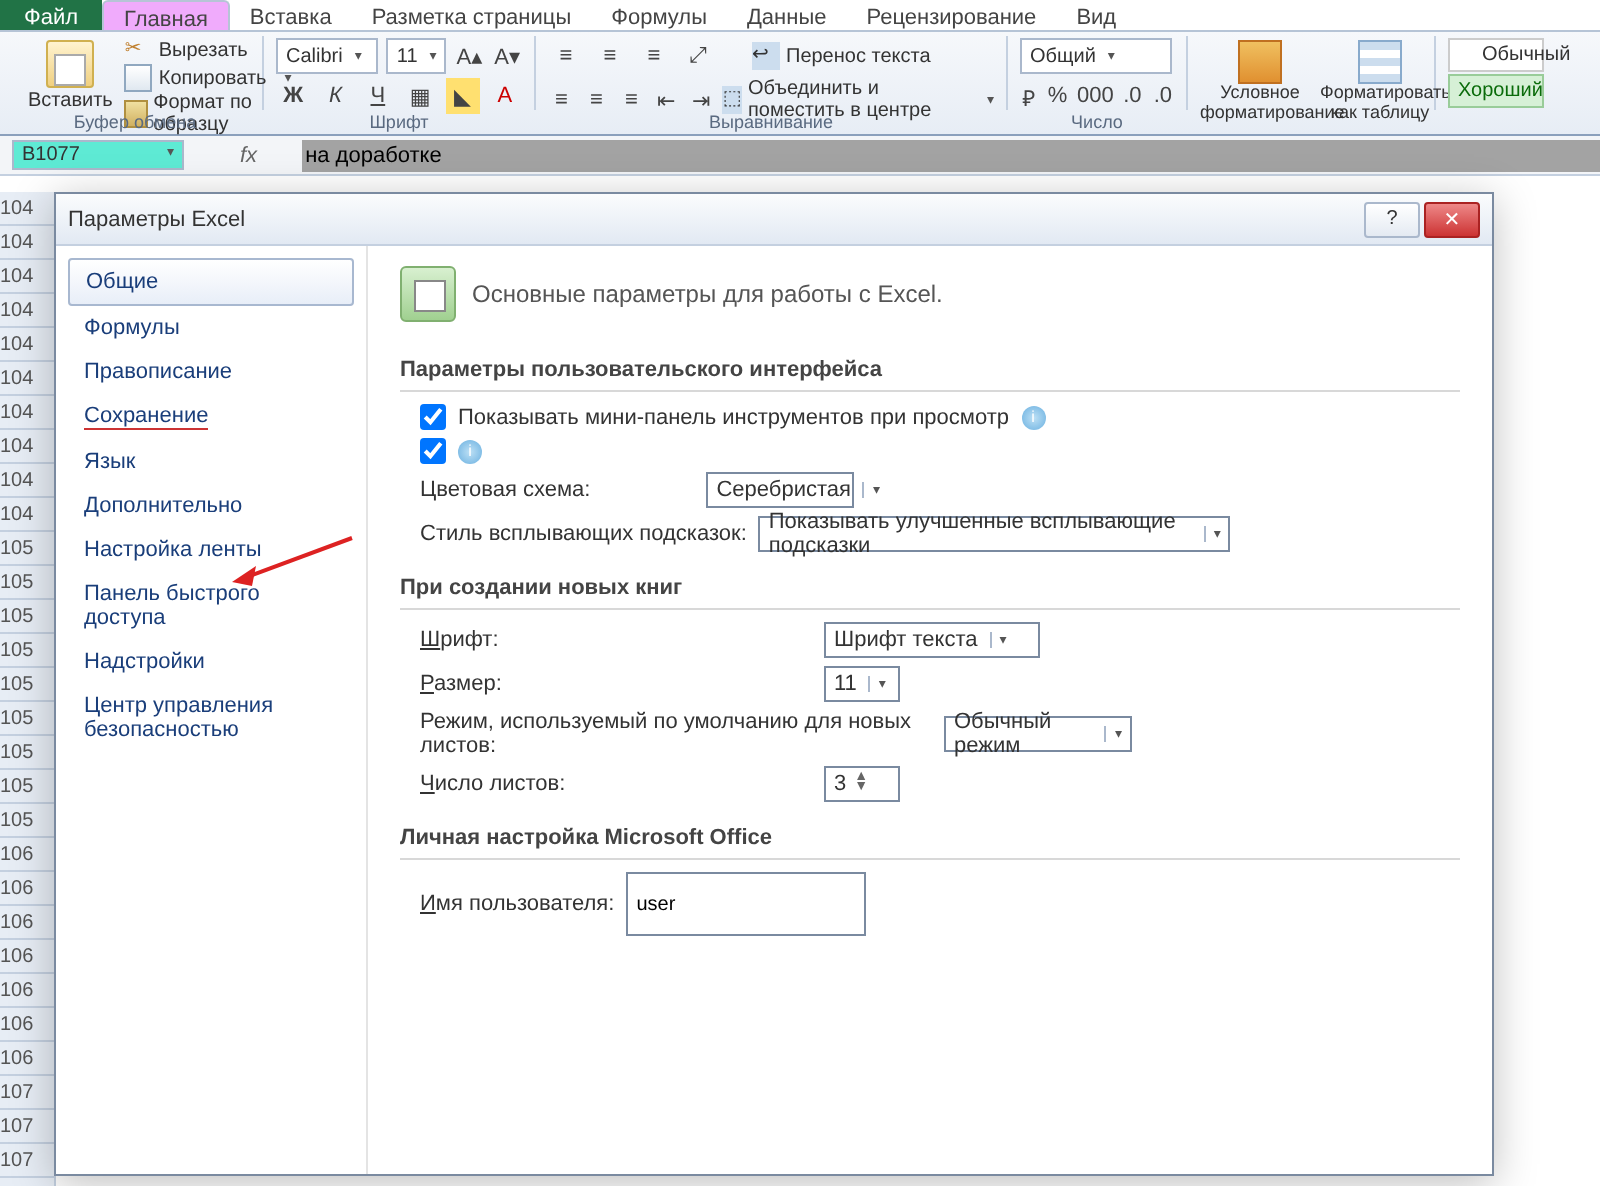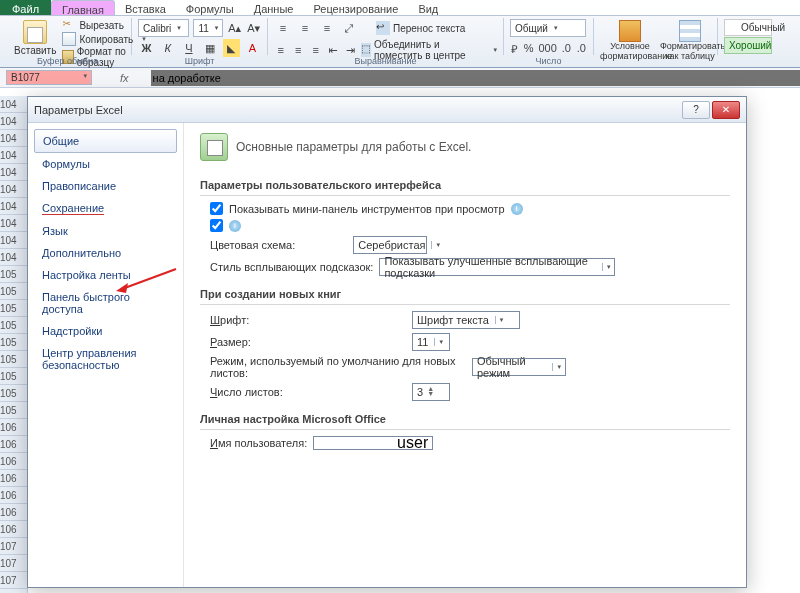--- a/index.html
+++ b/index.html
@@ -22,23 +22,23 @@
 .rb-sm-ic { width: 14px; height: 14px; display: inline-block; }
 .scissors { color: #c08030; }
 .copy-ic { background: linear-gradient(#fff,#e0e8f0); border: 1px solid #90a8c0; }
 .brush-ic { background: linear-gradient(#f0e0a0,#d0b060); border: 1px solid #b09040; }
 
 .font-combo { background: #fff; border: 1px solid #aab8cc; padding: 1px 4px; font-size: 10px; height: 18px; display: inline-flex; align-items: center; }
 .dd-arrow { font-size: 7px; margin-left: 6px; color: #555; }
 .btn-sq { width: 18px; height: 18px; border: 1px solid transparent; display: inline-flex; align-items: center; justify-content: center; font-size: 11px; color: #444; }
 
 .name-box-row { display: flex; align-items: center; height: 20px; border-bottom: 1px solid #c4d0e0; background: #f3f5f8; }
-.name-box { width: 86px; background: #fca5a5; border: 1px solid #aab8cc; margin: 1px 6px; padding: 1px 4px; font-size: 10px; display: flex; justify-content: space-between; }
+.name-box { width: 86px; background: #5eead4; border: 1px solid #aab8cc; margin: 1px 6px; padding: 1px 4px; font-size: 10px; display: flex; justify-content: space-between; }
 .fx-label { font-style: italic; color: #666; margin: 0 22px; }
-.formula-input { flex: 1; background: #737373; border: none; font-size: 11px; padding: 2px; }
+.formula-input { flex: 1; background: #a3a3a3; border: none; font-size: 11px; padding: 2px; }
 
 
 .sheet-bg { position: absolute; left: 0; top: 96px; width: 28px; bottom: 0; background: #e7edf5; border-right: 1px solid #c4d0e0; }
 .row-hdr { height: 17px; border-bottom: 1px solid #c4d0e0; font-size: 10px; color: #555; text-align: left; line-height: 17px; }
 
 
 .dialog { position: absolute; left: 27px; top: 96px; width: 720px; height: 492px; background: #fff; border: 1px solid #7a8aa0; box-shadow: 0 4px 20px rgba(0,0,0,0.25); }
 .dialog-titlebar { height: 26px; background: linear-gradient(#fbfcfd, #e2e9f3); border-bottom: 1px solid #c4d0e0; display: flex; align-items: center; padding: 0 6px; }
 .dialog-title { flex: 1; font-size: 11px; color: #333; }
 .dlg-btn { width: 28px; height: 18px; margin-left: 2px; border: 1px solid #aab8cc; border-radius: 2px; display: flex; align-items: center; justify-content: center; font-size: 10px; }
@@ -57,35 +57,36 @@
 .head-ic::after { content:''; position:absolute; top:6px; left:6px; width:14px; height:14px; background:#fff; border:1px solid #888; }
 .head-txt { font-size: 12px; color: #555; }
 
 .section-head { font-size: 11px; font-weight: bold; color: #444; padding: 4px 0; border-bottom: 1px solid #d8d8d8; margin: 8px 0 6px; }
 .opt-row { display: flex; align-items: center; gap: 6px; margin: 4px 0 4px 10px; font-size: 11px; }
 .opt-row label { color: #333; }
 .opt-label { width: 196px; }
 .info-ic { width: 12px; height: 12px; border-radius: 50%; background: radial-gradient(#bde0f5,#6ab0e0); color: #fff; font-size: 8px; display: inline-flex; align-items: center; justify-content: center; }
 .combo { background: #fff; border: 1px solid #7a8aa0; padding: 1px 4px; font-size: 11px; display: inline-flex; align-items: center; height: 18px; }
 .combo .dd-arrow { border-left: 1px solid #aab8cc; padding-left: 4px; }
-.txt-input { background: #fff; border: 1px solid #7a8aa0; padding: 1px 4px; font-size: 16px; height: 14px; width: 120px; text-align: right; }
+.txt-input { background: #fff; border: 1px solid #7a8aa0; padding: 1px 4px; font-size: 10px; height: 32px; width: 120px; }
 .spin { width: 38px; }
 .chk { width: 13px; height: 13px; }
 .und { text-decoration: underline; }
 
 
 .arrow-annot { position: absolute; left: 88px; top: 170px; width: 62px; height: 26px; pointer-events: none; }
 </style>
 </head>
 <body>
 
 <div class="ribbon-tabs">
   <div class="tab-file">Файл</div>
   <div class="tab-item active">Главная</div>
   <div class="tab-item">Вставка</div>
+  <div class="tab-item">Разметка страницы</div>
   <div class="tab-item">Формулы</div>
   <div class="tab-item">Данные</div>
   <div class="tab-item">Рецензирование</div>
   <div class="tab-item">Вид</div>
 </div>
 
 <div class="ribbon-body">
   <div class="ribbon-group" style="width:128px">
     <div style="display:flex;gap:2px">
       <div class="rb-paste">

